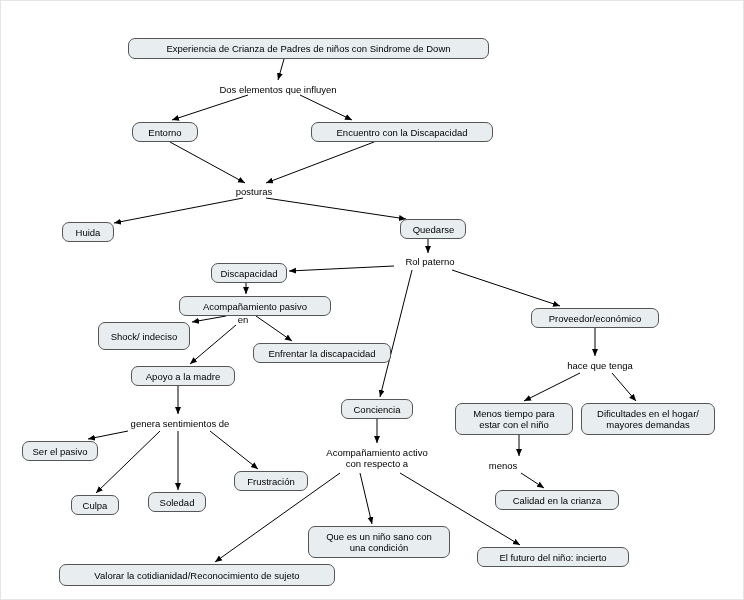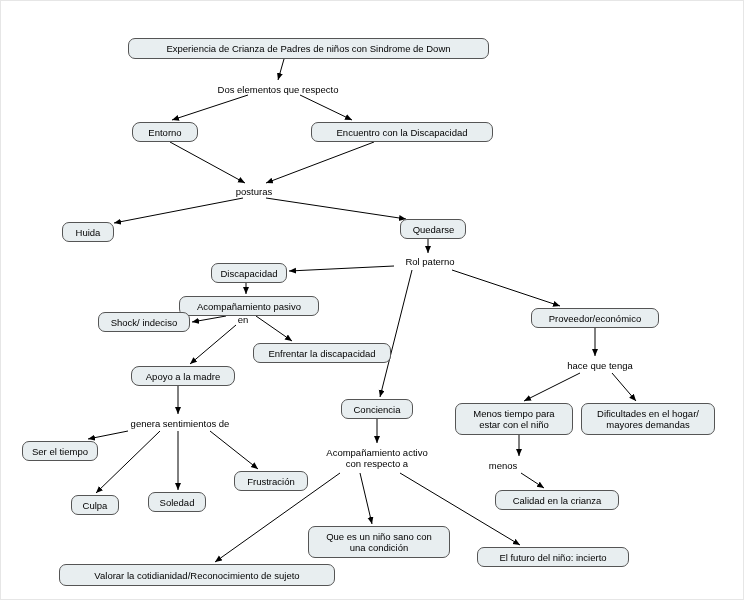--- a/index.html
+++ b/index.html
@@ -100,40 +100,40 @@
         <path d="M 400,473 L 520,545" marker-end="url(#arrow)"></path>
       </g>
   </svg>
   <div id="node-layer">
       <div class="node" style="left: 104px; top: 38px; width: 361px; height: 21px; margin-left: 24px;">Experiencia de Crianza de Padres de niños con Sindrome de Down</div>
       <div class="node" style="left: 132px; top: 122px; width: 66px; height: 20px; border-radius: 8px;">Entorno</div>
       <div class="node" style="left: 311px; top: 122px; width: 182px; height: 20px;">Encuentro con la Discapacidad</div>
       <div class="node" style="left: 62px; top: 222px; width: 52px; height: 20px;">Huida</div>
       <div class="node" style="left: 400px; top: 219px; width: 66px; height: 20px; padding-left: 6px;">Quedarse</div>
       <div class="node" style="left: 211px; top: 263px; width: 76px; height: 20px;">Discapacidad</div>
-      <div class="node" style="left: 179px; top: 296px; width: 140px; height: 20px;">Acompañamiento pasivo</div>
-      <div class="node" style="left: 98px; top: 312px; width: 92px; height: 20px;">Shock/ indeciso</div>
+      <div class="node" style="left: 179px; top: 296px; width: 152px; height: 20px;">Acompañamiento pasivo</div>
+      <div class="node" style="left: 98px; top: 322px; width: 92px; height: 28px;">Shock/ indeciso</div>
       <div class="node" style="left: 253px; top: 343px; width: 138px; height: 20px;">Enfrentar la discapacidad</div>
-      <div class="node" style="left: 131px; top: 366px; width: 104px; height: 20px; border-radius: 8px;">Apoyo a la madre</div>
+      <div class="node" style="left: 131px; top: 366px; width: 104px; height: 20px;">Apoyo a la madre</div>
       <div class="node" style="left: 531px; top: 308px; width: 128px; height: 20px;">Proveedor/económico</div>
       <div class="node" style="left: 341px; top: 399px; width: 72px; height: 20px;">Conciencia</div>
       <div class="node" style="left: 455px; top: 403px; width: 118px; height: 32px;">Menos tiempo para
 estar con el niño</div>
       <div class="node" style="left: 581px; top: 403px; width: 134px; height: 32px;">Dificultades en el hogar/
 mayores demandas</div>
-      <div class="node" style="left: 22px; top: 441px; width: 76px; height: 20px;">Ser el tiempo</div>
+      <div class="node" style="left: 22px; top: 441px; width: 76px; height: 20px;">Ser el pasivo</div>
       <div class="node" style="left: 71px; top: 495px; width: 48px; height: 20px;">Culpa</div>
       <div class="node" style="left: 148px; top: 492px; width: 58px; height: 20px;">Soledad</div>
       <div class="node" style="left: 234px; top: 471px; width: 74px; height: 20px;">Frustración</div>
       <div class="node" style="left: 495px; top: 490px; width: 124px; height: 20px;">Calidad en la crianza</div>
       <div class="node" style="left: 308px; top: 526px; width: 142px; height: 32px;">Que es un niño sano con
 una condición</div>
       <div class="node" style="left: 477px; top: 547px; width: 152px; height: 20px;">El futuro del niño: incierto</div>
       <div class="node" style="left: 59px; top: 564px; width: 276px; height: 22px;">Valorar la cotidianidad/Reconocimiento de sujeto</div>
-      <div class="edge-label" style="left: 204px; top: 84px; width: 148px;">Dos elementos que respecto</div>
+      <div class="edge-label" style="left: 204px; top: 84px; width: 148px;">Dos elementos que influyen</div>
       <div class="edge-label" style="left: 228px; top: 186px; width: 52px;">posturas</div>
       <div class="edge-label" style="left: 396px; top: 256px; width: 68px;">Rol paterno</div>
       <div class="edge-label" style="left: 233px; top: 314px; width: 20px;">en</div>
       <div class="edge-label" style="left: 113px; top: 418px; width: 134px;">genera sentimientos de</div>
       <div class="edge-label" style="left: 556px; top: 360px; width: 88px;">hace que tenga</div>
       <div class="edge-label" style="left: 482px; top: 460px; width: 42px;">menos</div>
       <div class="edge-label" style="left: 311px; top: 447px; width: 132px;">Acompañamiento activo
 con respecto a</div>
     </div>
 </div>

